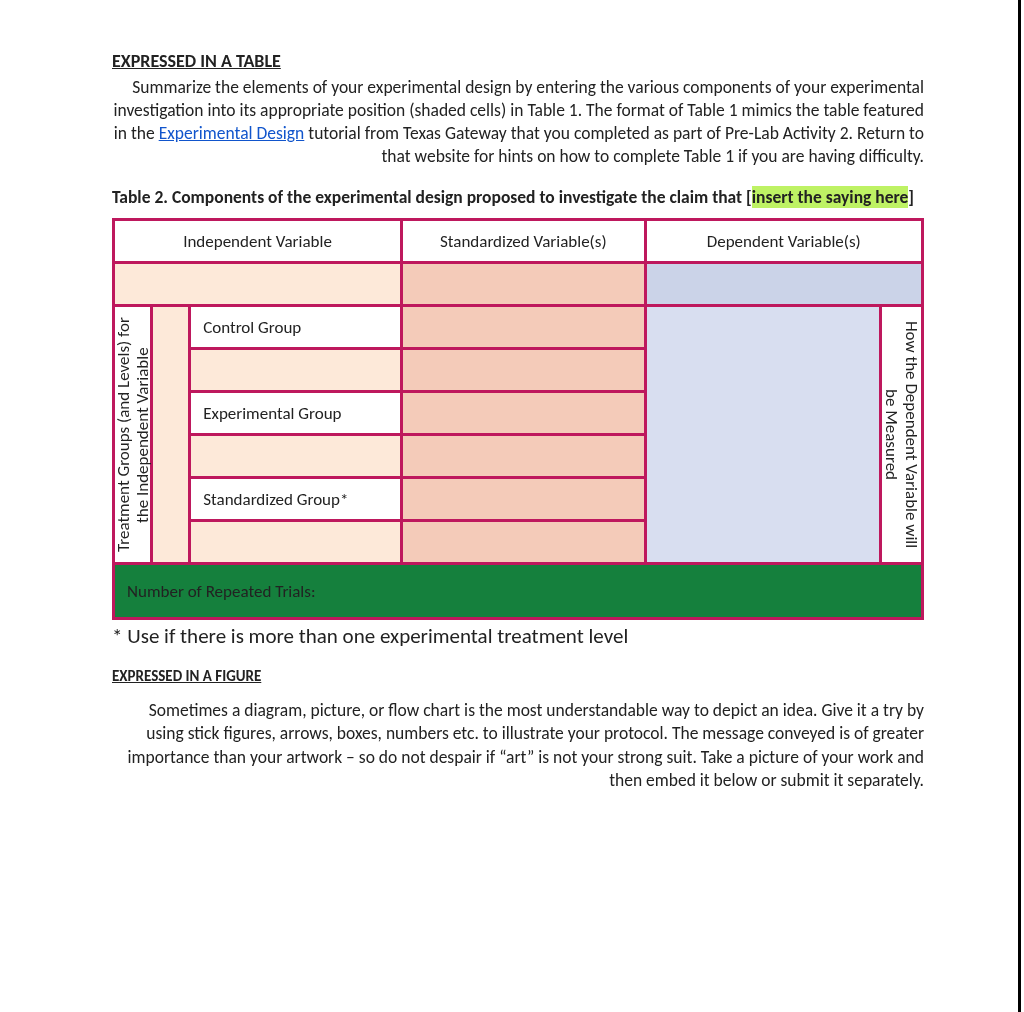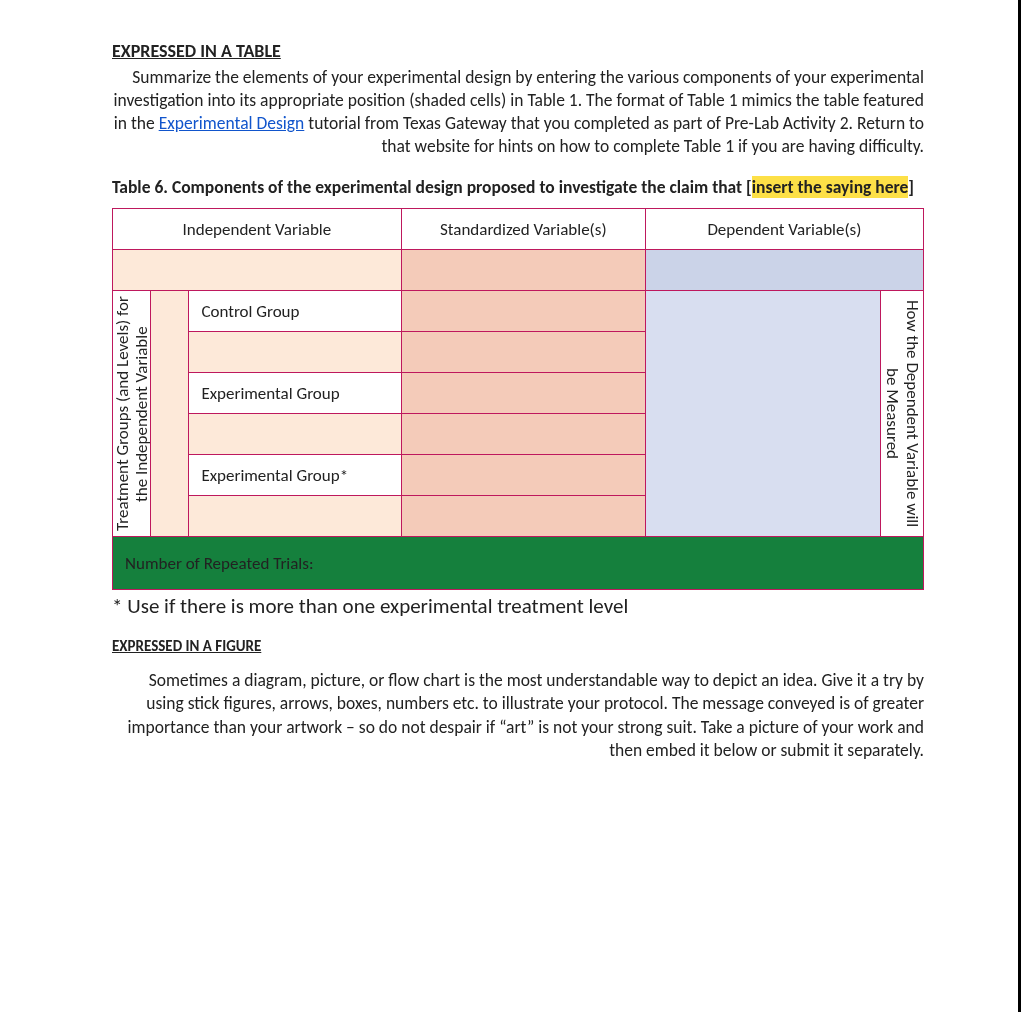--- a/index.html
+++ b/index.html
@@ -6,21 +6,21 @@
     margin: 0;
     padding: 0;
     background: #fff;
     font-family: Calibri, "Segoe UI", Arial, sans-serif;
     color: #222;
   }
   .page {
     width: 1024px;
     min-height: 1012px;
     box-sizing: border-box;
-    padding: 40px 100px 40px 112px;
+    padding: 50px 100px 40px 112px;
     position: relative;
   }
   .page::after {
     content: "";
     position: absolute;
     top: 0;
     right: 3px;
     bottom: 0;
     width: 3px;
     background: #000;
@@ -42,30 +42,30 @@
     text-decoration: underline;
   }
   .caption {
     font-size: 17.5px;
     margin-bottom: 10px;
   }
   .caption .lead {
     font-weight: bold;
   }
   .hl {
-    background: #fde047;
+    background: #bef264;
     font-weight: bold;
   }
   table.design {
     width: 100%;
     border-collapse: collapse;
     table-layout: fixed;
   }
   table.design th, table.design td {
-    border: 1px solid #be185d;
+    border: 3px solid #be185d;
     font-size: 17px;
     font-weight: normal;
     text-align: center;
     padding: 6px 8px;
     height: 28px;
   }
   .rot-left {
     writing-mode: vertical-rl;
     transform: rotate(180deg);
     text-align: center;
@@ -102,21 +102,21 @@
 
 <div class="page">
 
   <h3 class="section">EXPRESSED IN A TABLE</h3>
 
   <p class="body">
     <span>Summarize the elements of your experimental design by entering the various components of your experimental investigation into its appropriate position (shaded cells) in Table 1.  The format of Table 1 mimics the table featured in the </span><a class="tutorial" href="#">Experimental Design</a><span> tutorial from Texas Gateway that you completed as part of Pre-Lab Activity 2.  Return to that website for hints on how to complete Table 1 if you are having difficulty.</span>
   </p>
 
   <div class="caption">
-    <span class="lead">Table 6.  Components of the experimental design proposed to investigate the claim that [</span><span class="hl">insert the saying here</span><span class="lead">]</span>
+    <span class="lead">Table 2.  Components of the experimental design proposed to investigate the claim that [</span><span class="hl">insert the saying here</span><span class="lead">]</span>
   </div>
 
   <table class="design">
     <colgroup>
       <col style="width:36px">
       <col style="width:36px">
       <col style="width:200px">
       <col style="width:230px">
       <col style="width:222px">
       <col style="width:40px">
@@ -146,21 +146,21 @@
     </tr>
     <tr>
       <td class="left">Experimental Group</td>
       <td class="peach"></td>
     </tr>
     <tr>
       <td class="orange"></td>
       <td class="peach"></td>
     </tr>
     <tr>
-      <td class="left">Experimental Group*</td>
+      <td class="left">Standardized Group*</td>
       <td class="peach"></td>
     </tr>
     <tr>
       <td class="orange"></td>
       <td class="peach"></td>
     </tr>
     <tr>
       <td colspan="6" class="green left" style="height:40px">Number of Repeated Trials:</td>
     </tr>
   </tbody>

